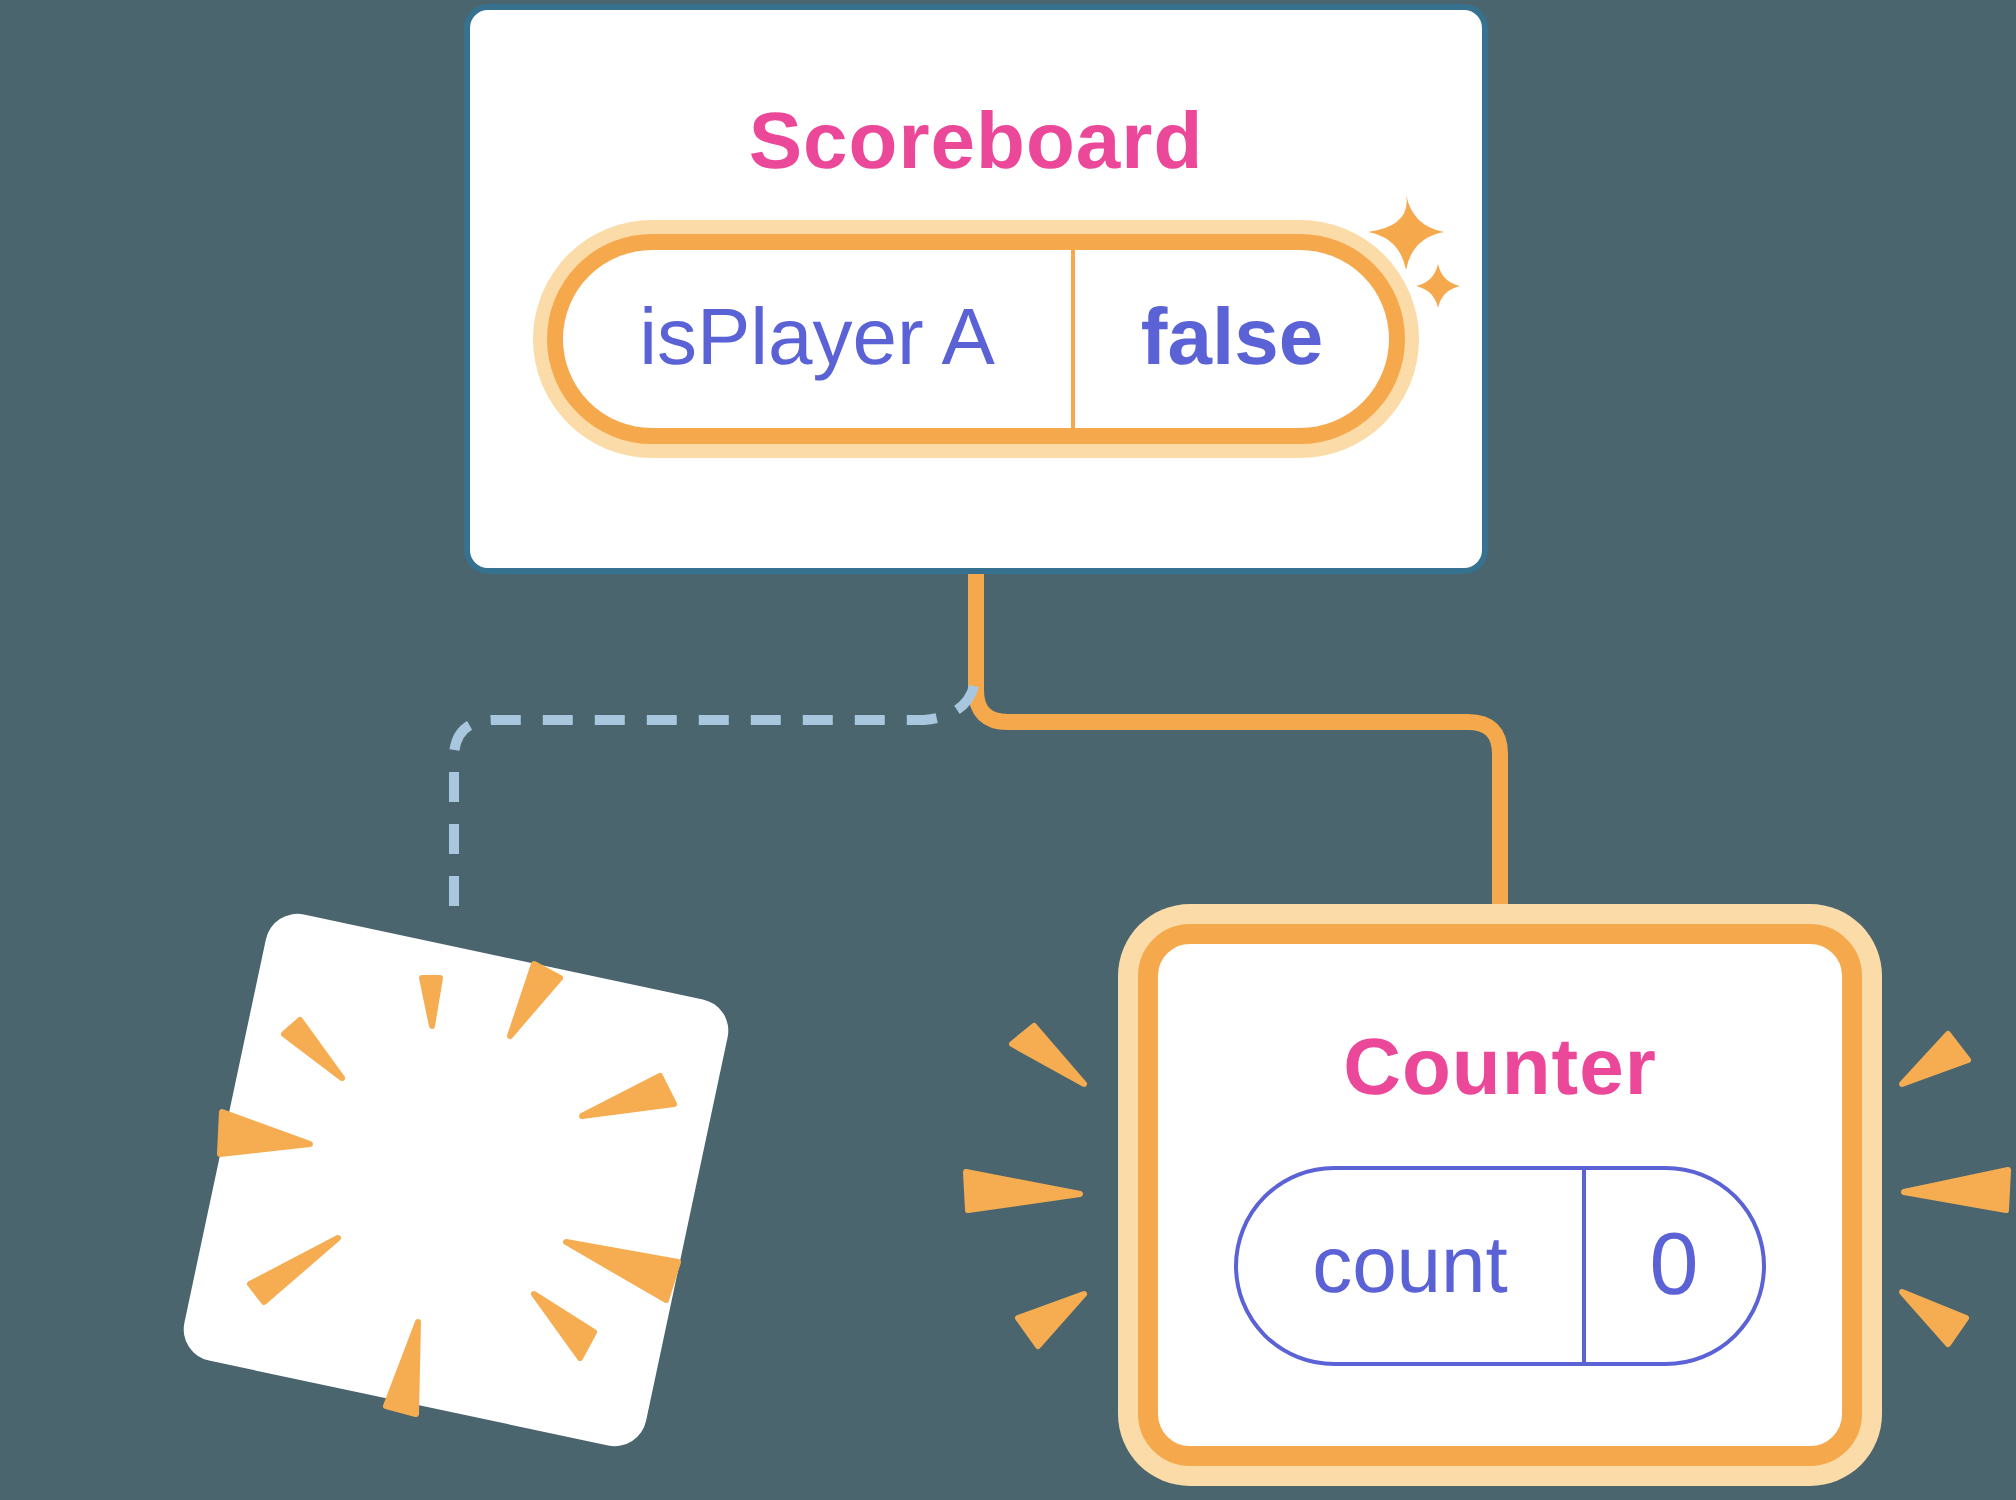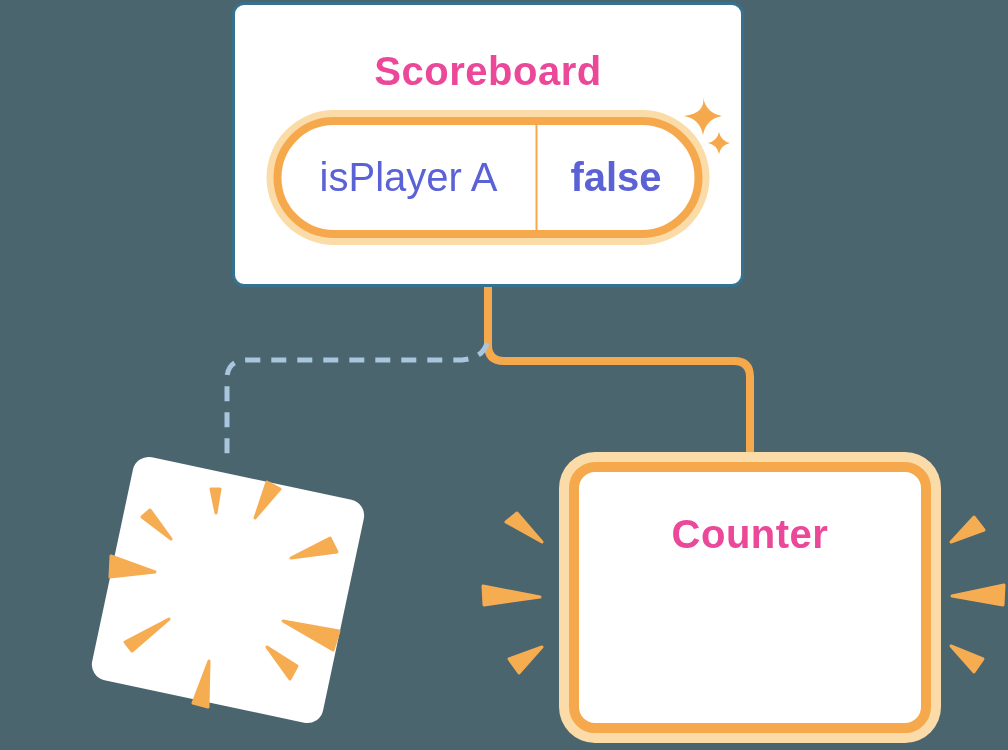--- a/index.html
+++ b/index.html
@@ -31,21 +31,21 @@
     position:absolute;display:flex;box-sizing:border-box;background:#ffffff;
     left:50%;transform:translateX(-50%);
   }
   .pill-cell{
     display:flex;align-items:center;justify-content:center;
     color:#5B62D6;font-size:40px;
   }
   .pill-divider{width:2px;height:100%;flex:0 0 2px;}
 
   .orange-pill{
-    top:112px;width:429px;height:121px;
+    top:112px;width:429px;height:105px;
     border:8px solid #F6A94C;border-radius:61px;
     box-shadow:0 0 0 7px #FBDCA8;
   }
   .orange-pill .name-cell{width:254px;}
   .orange-pill .pill-divider{background:#F6A94C;}
   .orange-pill .value-cell{flex:1;font-weight:bold;}
 
   .tilted-card{
     left:110px;top:476px;width:236px;height:228px;
     border-radius:16px;transform:rotate(12deg);z-index:2;
@@ -87,20 +87,25 @@
       <div class="pill-cell name-cell">isPlayer A</div>
       <div class="pill-divider"></div>
       <div class="pill-cell value-cell">false</div>
     </div>
   </div>
 
   <div class="card tilted-card"></div>
 
   <div class="card counter-card">
     <div class="card-title">Counter</div>
+    <div class="pill indigo-pill">
+      <div class="pill-cell name-cell">count</div>
+      <div class="pill-divider"></div>
+      <div class="pill-cell value-cell">0</div>
+    </div>
   </div>
 
   <svg class="layer overlay" viewBox="0 0 1008 750">
     <g>
       <path class="sparkle" d="M 703 97 Q 706 113 722 116 Q 706 119 703 135 Q 700 119 684 116 Q 706 113 703 97 Z"></path>
       <path class="sparkle" d="M 719 132 Q 721 141 730 143 Q 721 145 719 154 Q 717 145 708 143 Q 717 141 719 132 Z"></path>
     </g>
 
     <g>
       <polygon class="deco" points="211,489 220,489 216,513"></polygon>

